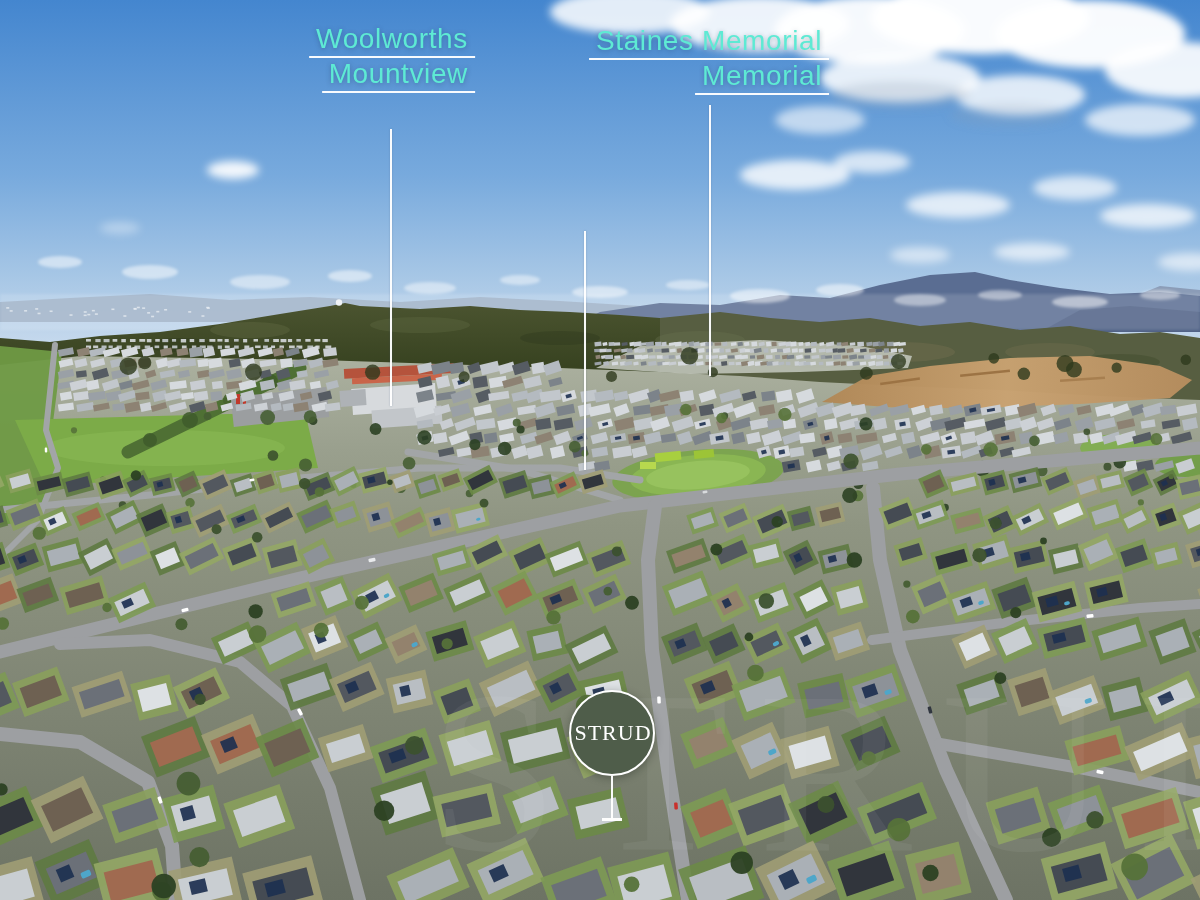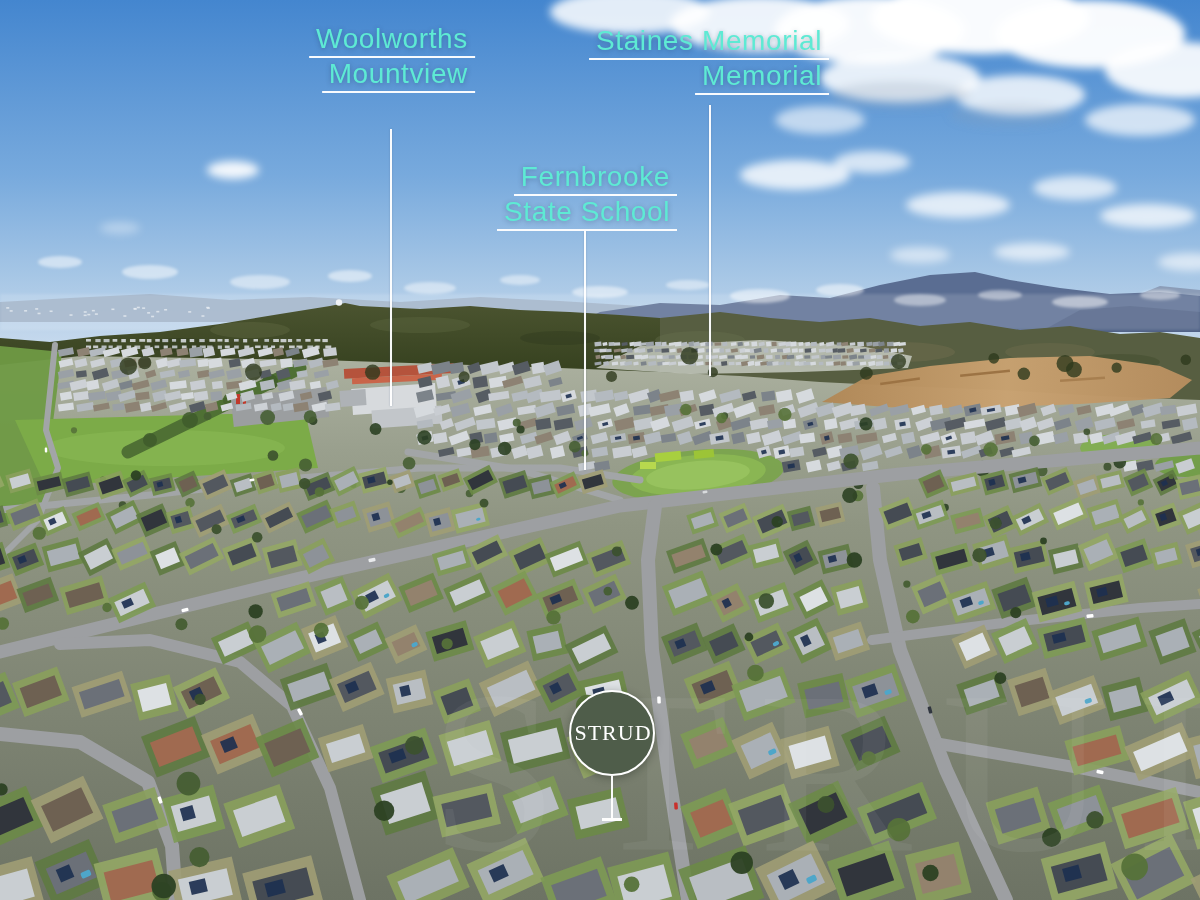--- a/index.html
+++ b/index.html
@@ -1403,24 +1403,20 @@
   <div class="leader" style="left:583.8px;top:231px;height:239px;"></div>
 
   <div class="anno" style="left:392px;top:25px;">
     <span>Woolworths</span>
     <span>Mountview</span>
   </div>
   <div class="anno" style="left:709px;top:27px;">
     <span>Staines Memorial</span>
     <span>Memorial</span>
   </div>
-  <div class="anno" style="left:587px;top:163px;">
-    <span>Fernbrooke</span>
-    <span>State School</span>
-  </div>
 
   <div class="badge">
     <span>STRUD</span>
   </div>
   <div class="pin-stem"></div>
   <div class="pin-foot"></div>
 
 </div>
 
 </body></html>

